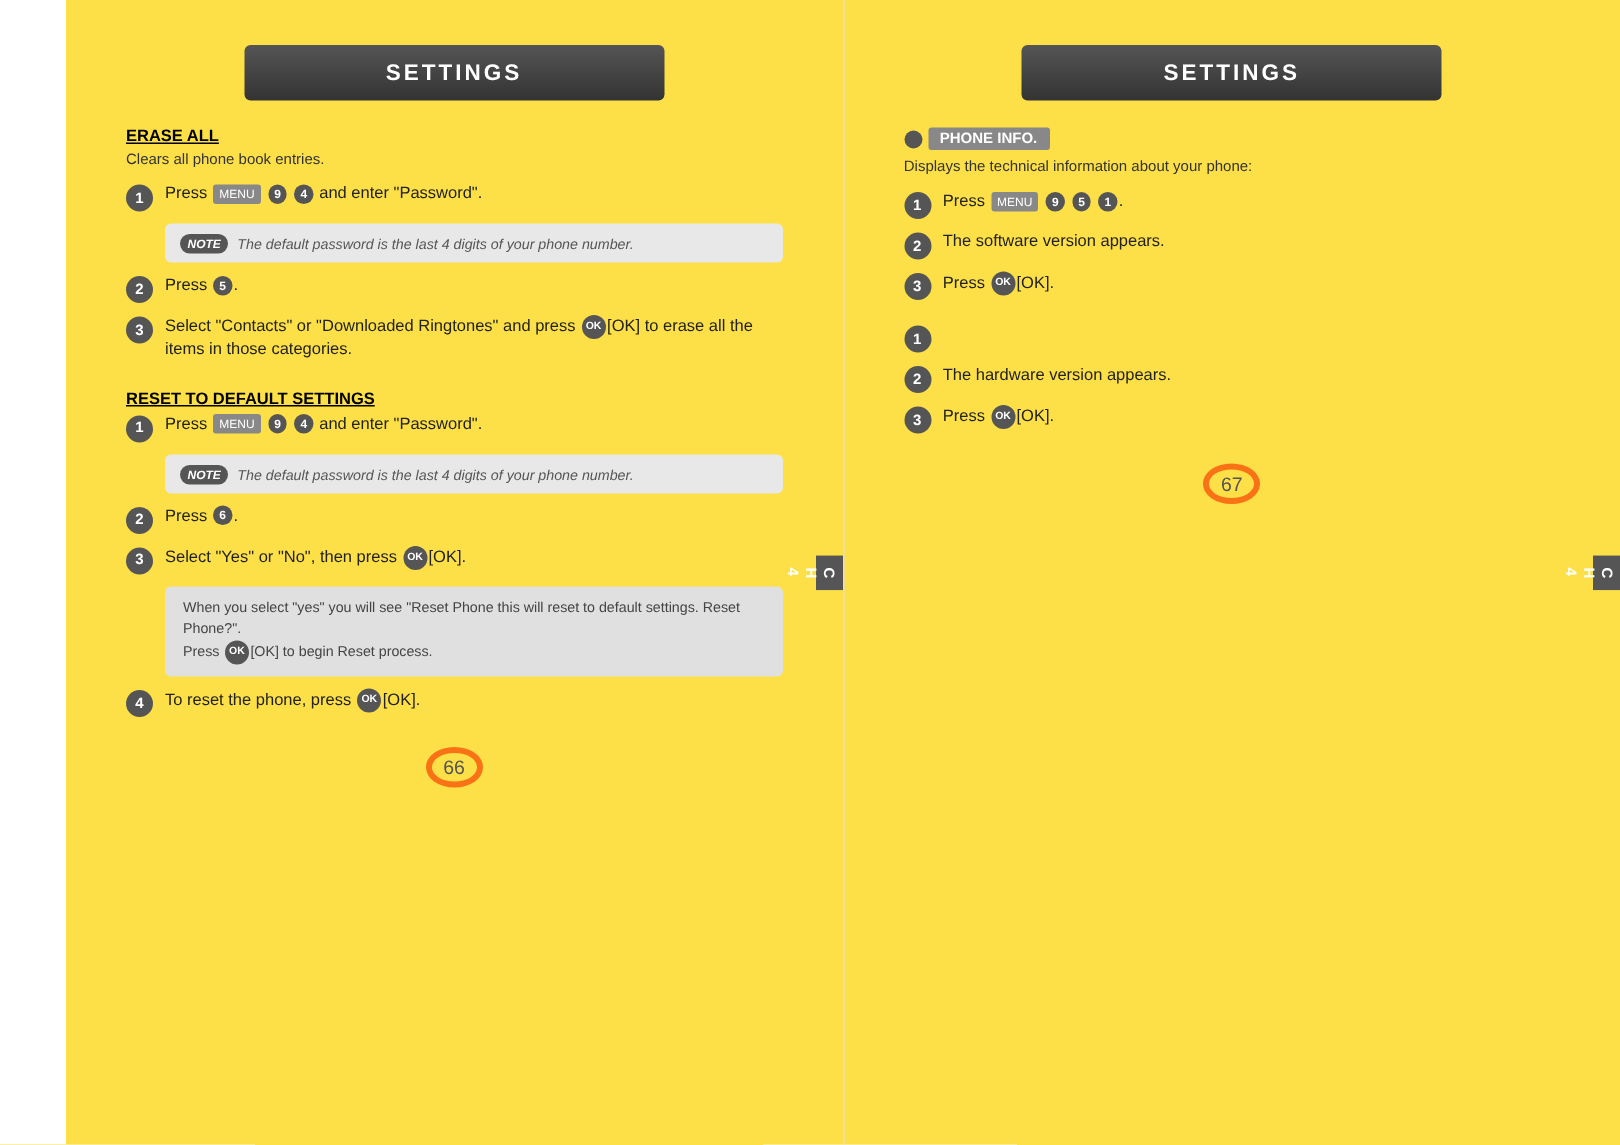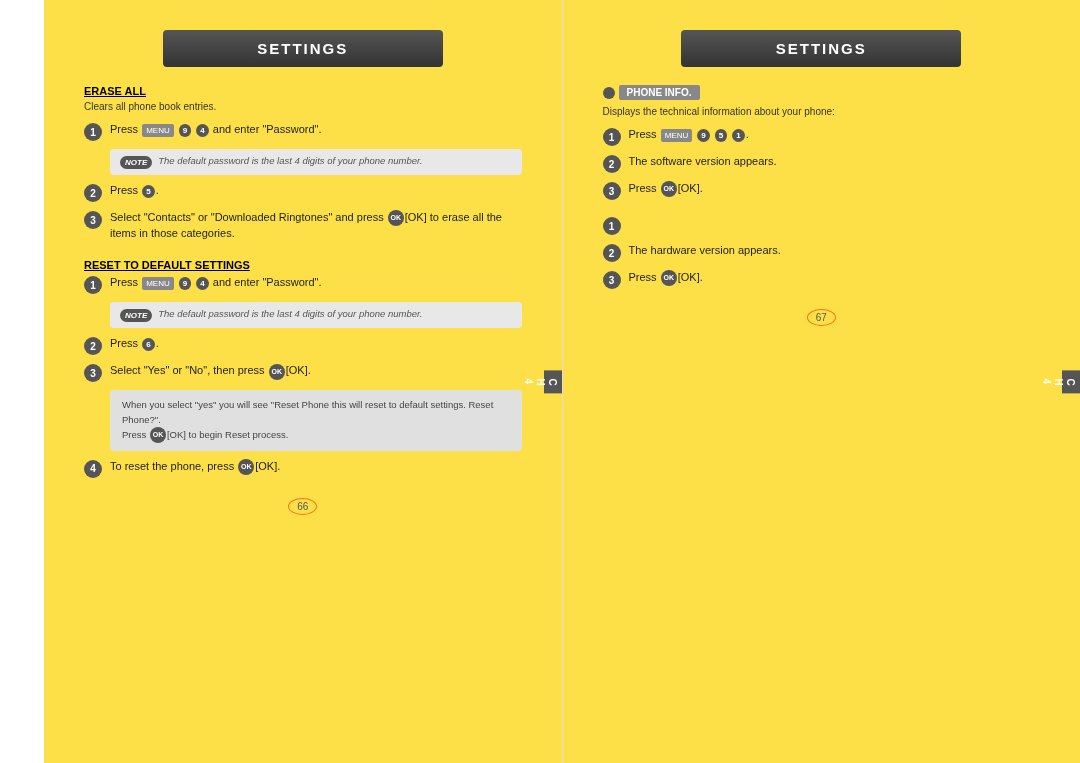--- a/index.html
+++ b/index.html
@@ -128,21 +128,21 @@
     .note-box {
       background: #e8e8e8;
       border-radius: 4px;
       padding: 6px 10px;
       font-size: 9.5px;
       color: #555;
       font-style: italic;
       margin-bottom: 8px;
       margin-left: 26px;
       display: flex;
-      align-items: flex-start;
+      align-items: flex-end;
       gap: 6px;
     }
 
     .note-badge {
       background: #555;
       color: #fff;
       font-size: 8px;
       font-weight: bold;
       padding: 2px 5px;
       border-radius: 10px;
@@ -228,24 +228,24 @@
 
     .page-number {
       text-align: center;
       font-size: 11px;
       color: #555;
       margin-top: 20px;
     }
 
     .page-num-circle {
       display: inline-block;
-      border: 1px solid #f97316;
+      border: 4px solid #f97316;
       border-radius: 50%;
       padding: 2px 8px;
-      font-size: 10px;
+      font-size: 13px;
       color: #555;
     }
   </style>
 </head>
 <body>
 
 <div class="page-container">
 
   <div class="page-left">
     <div class="settings-header">SETTINGS</div>

